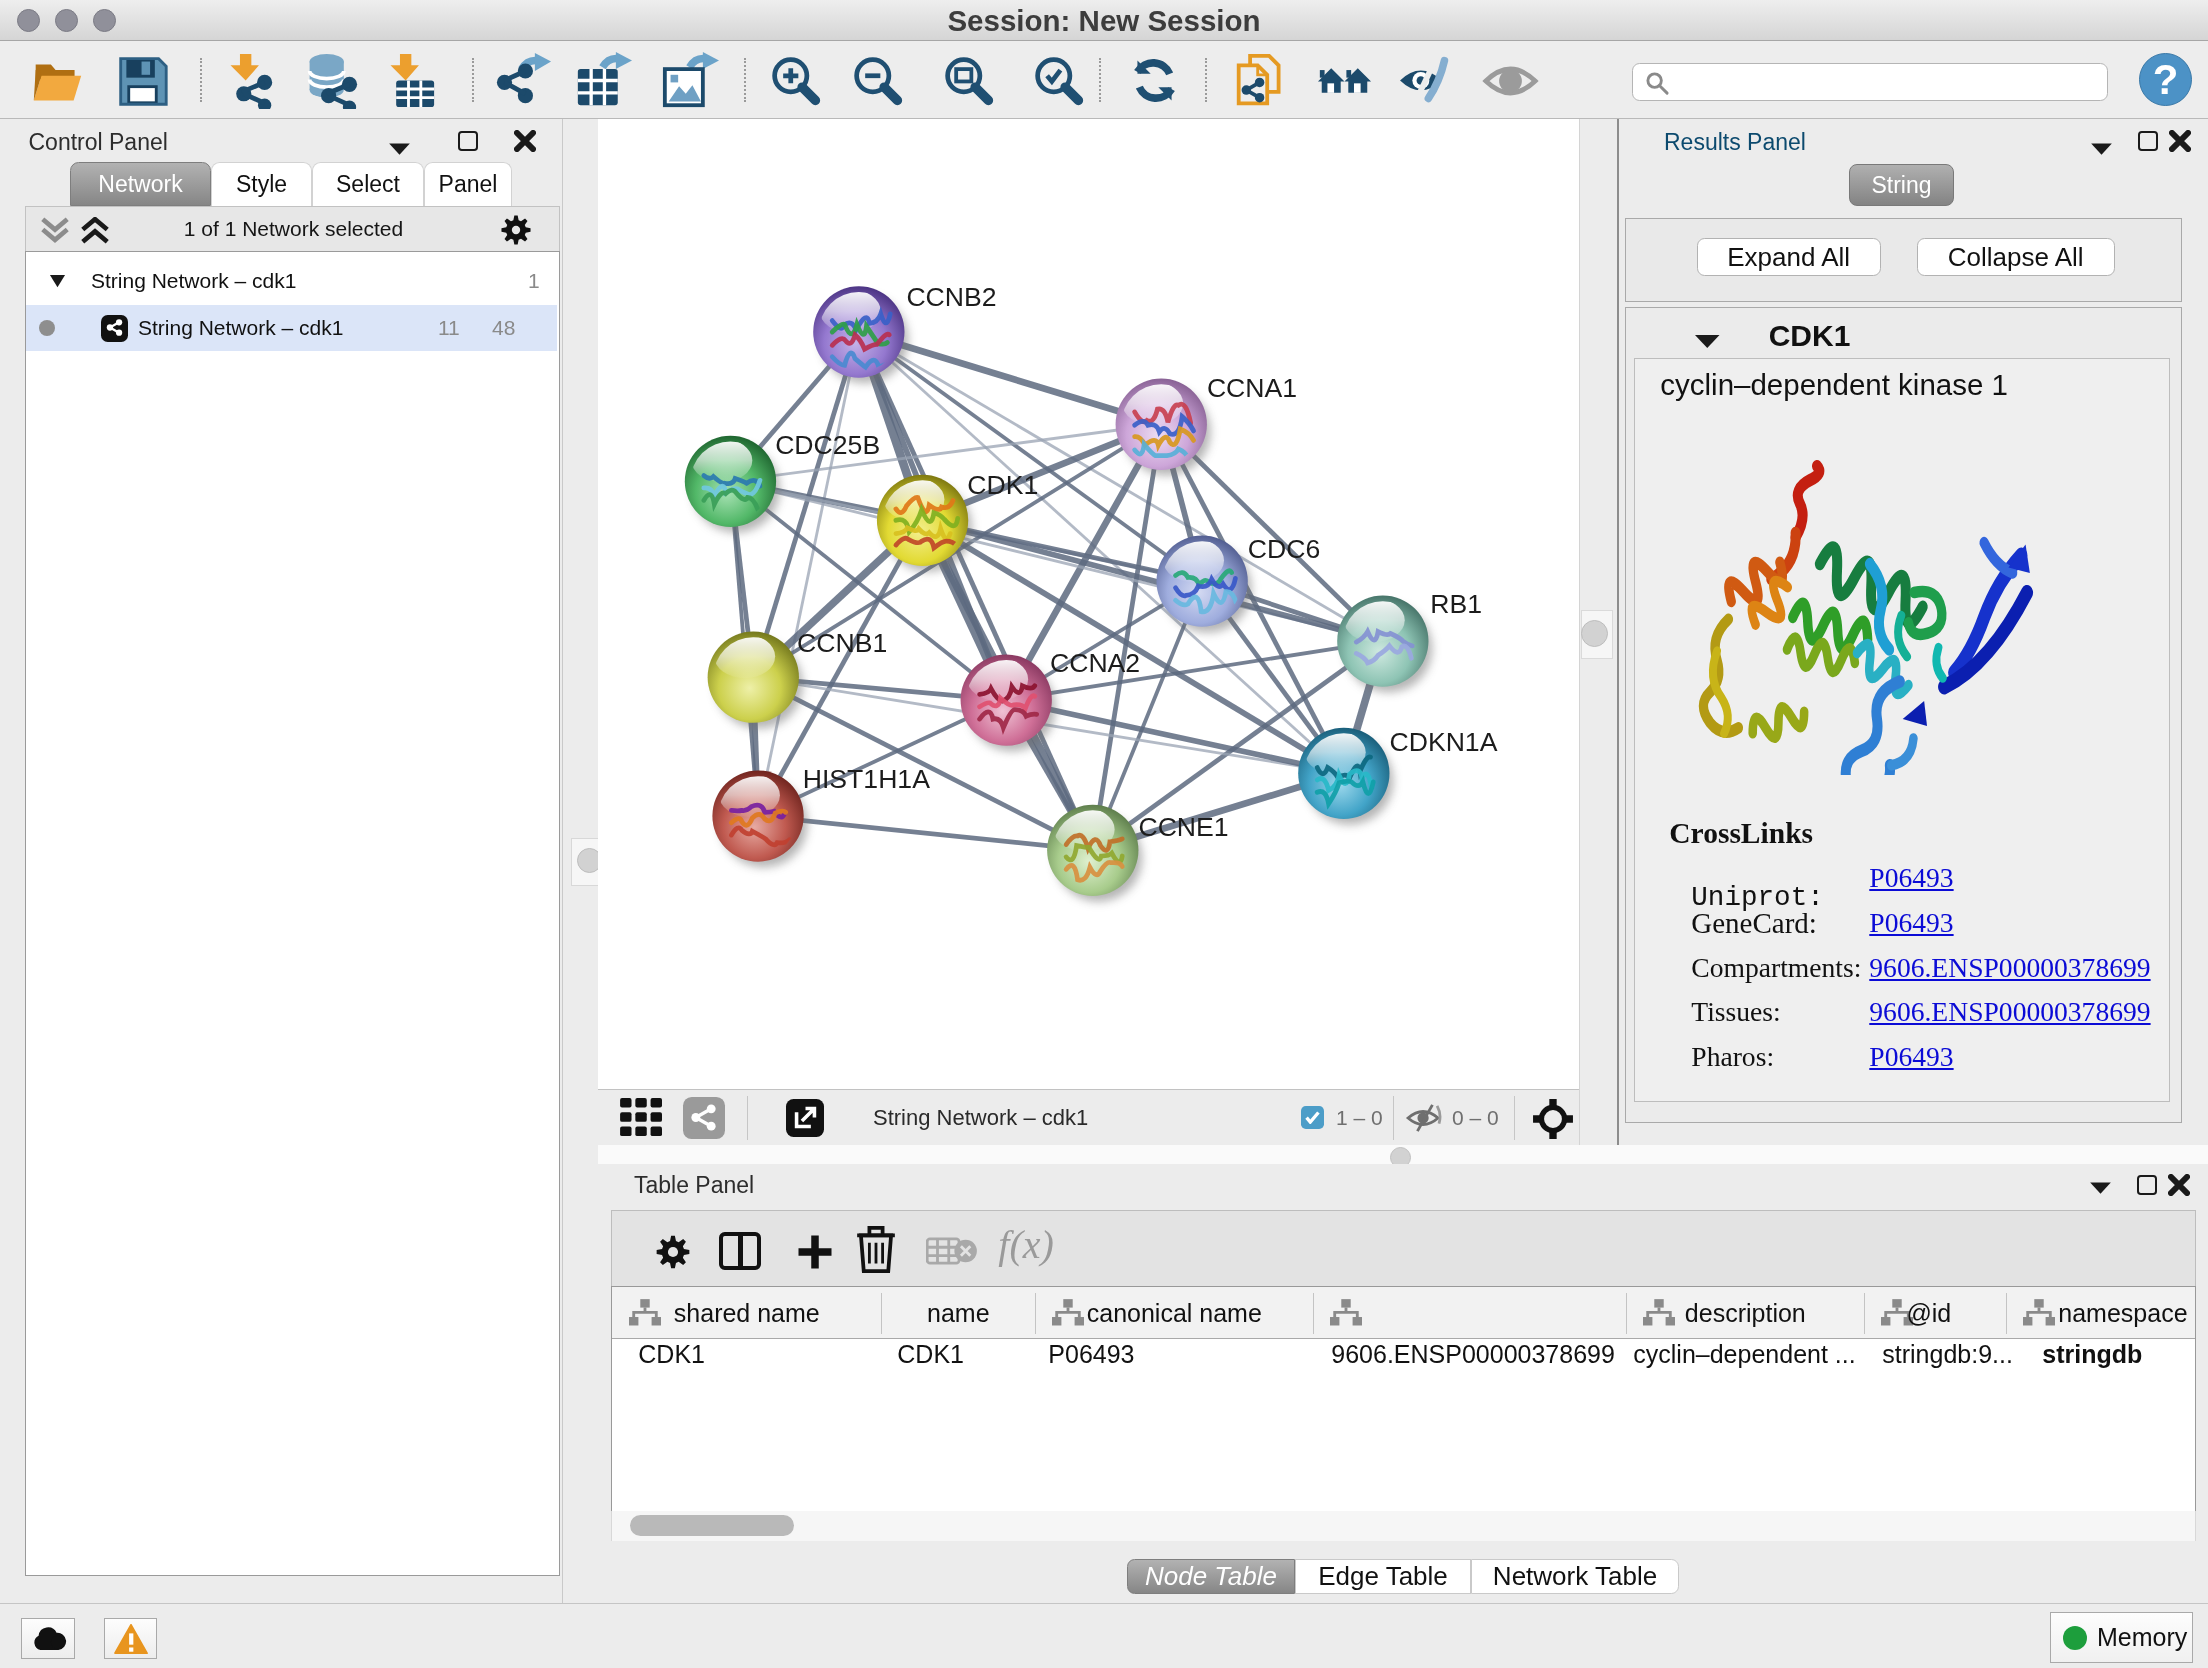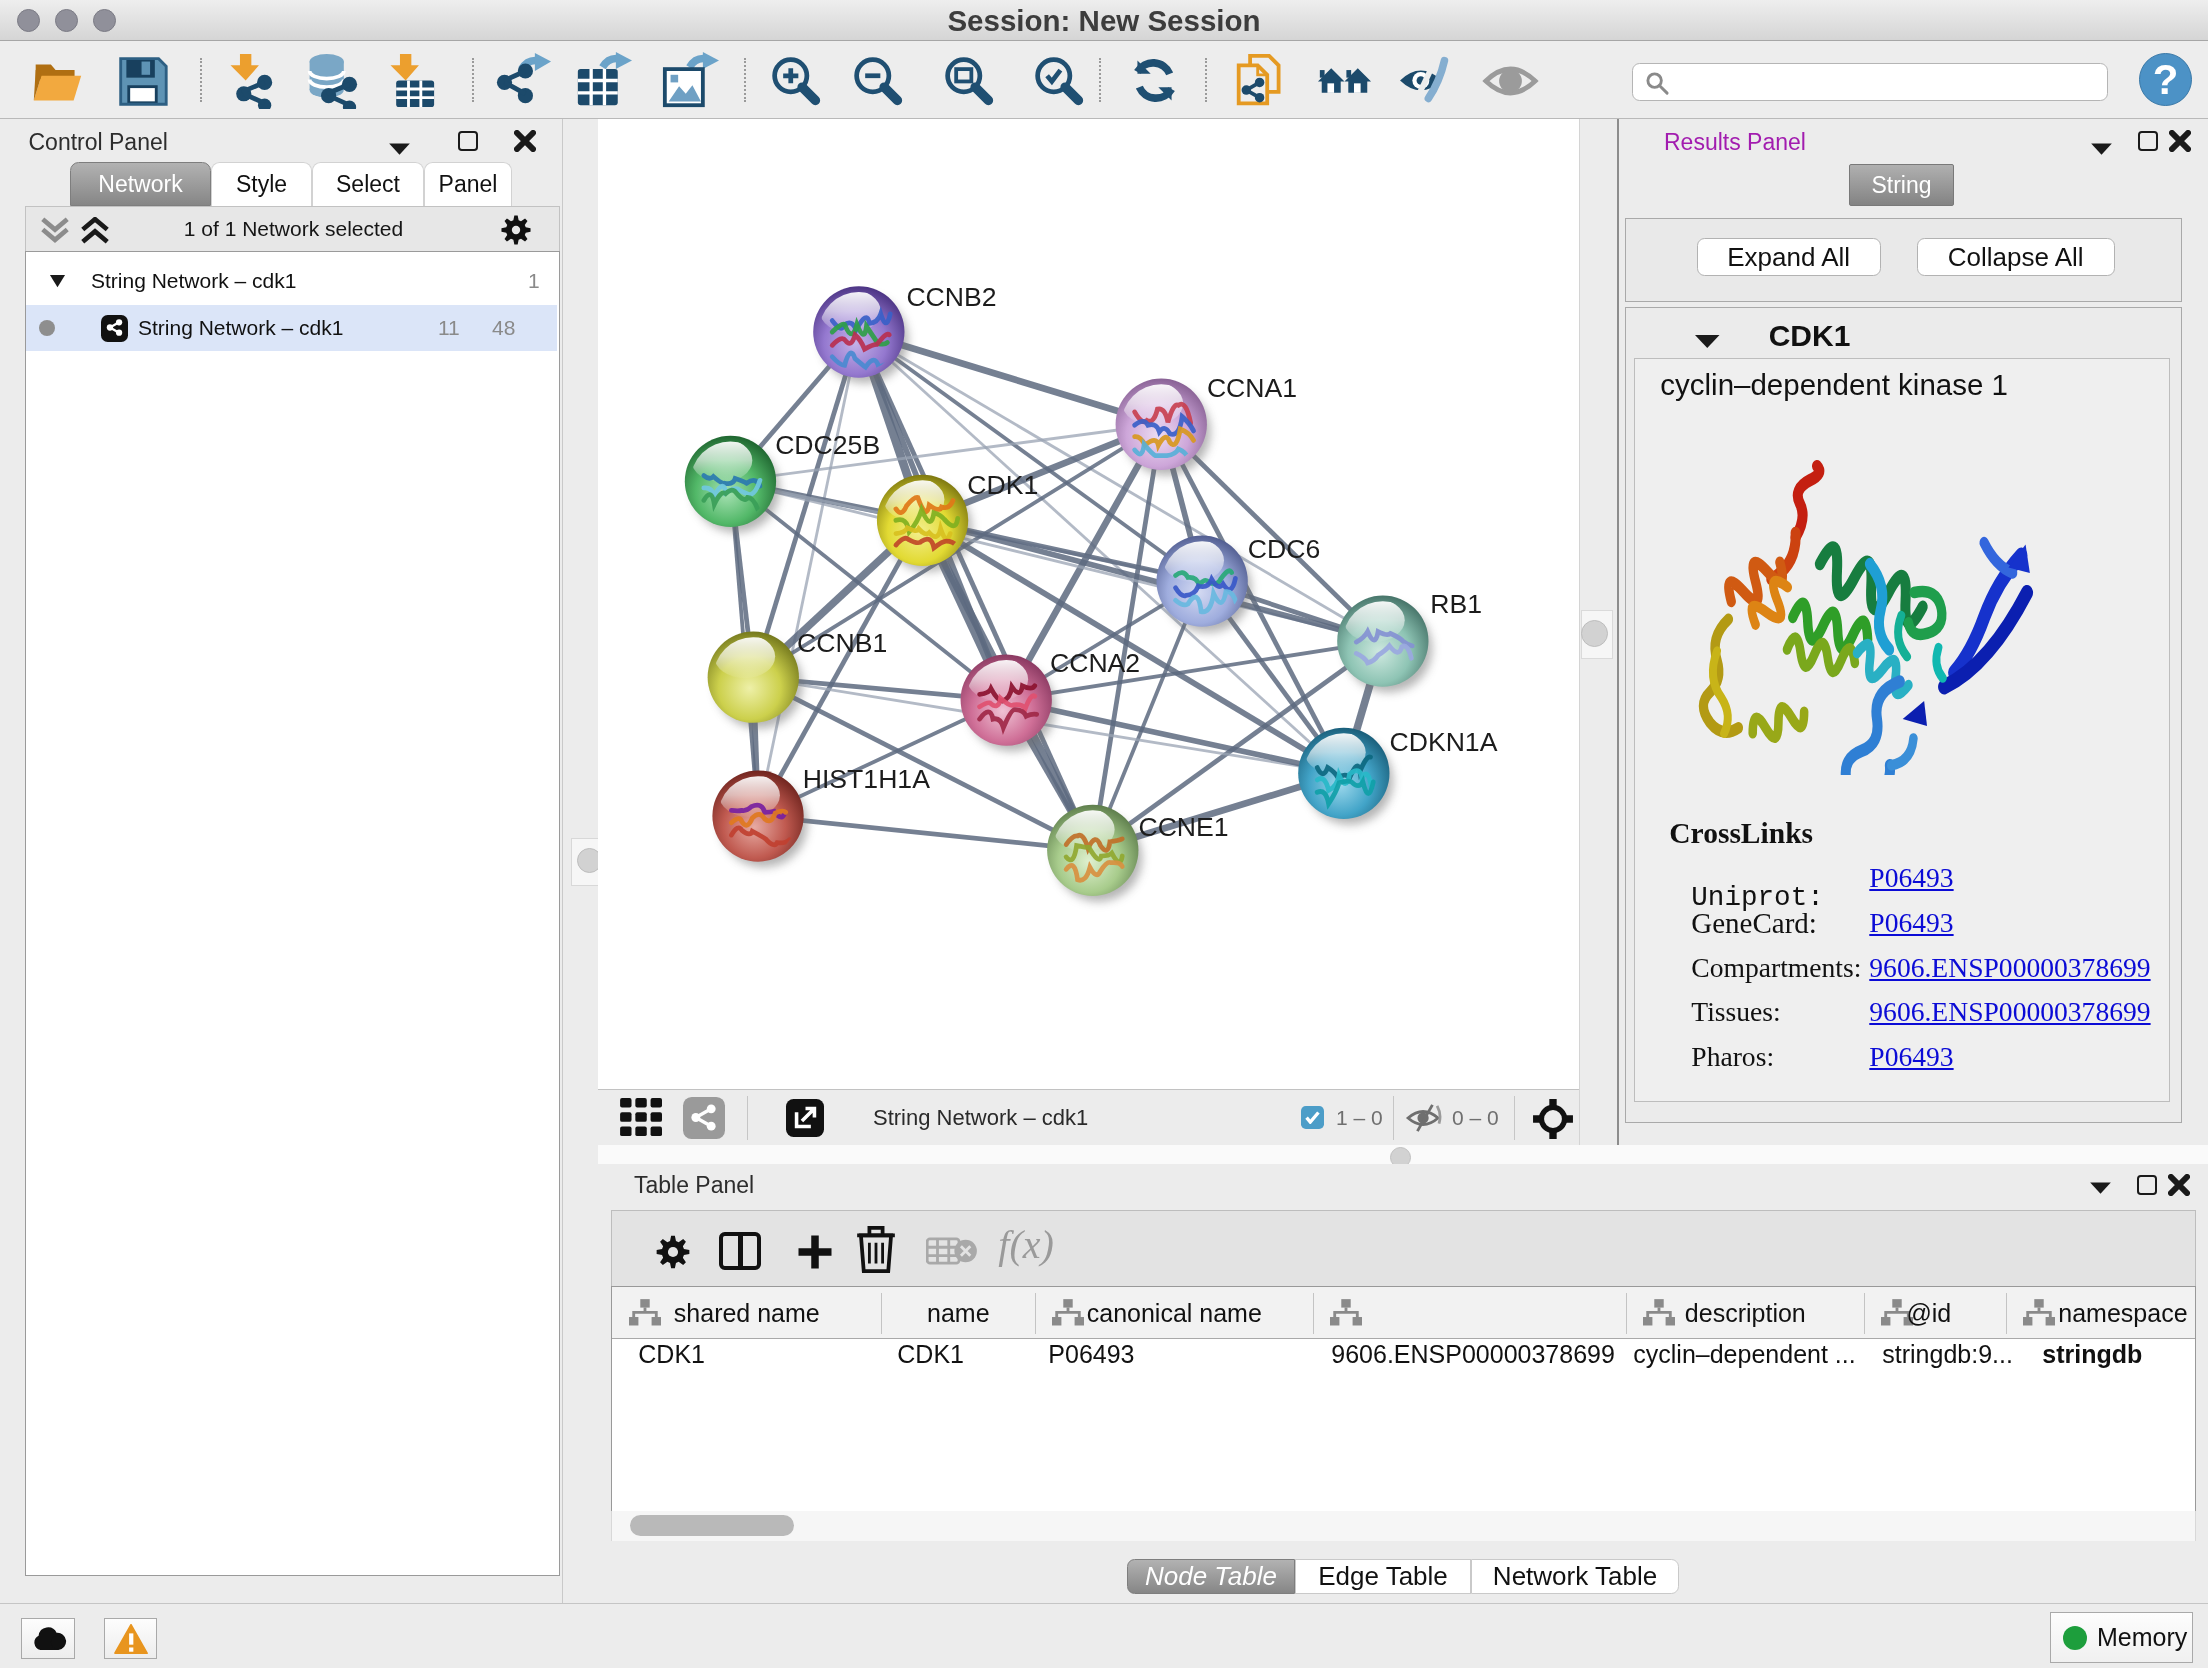--- a/index.html
+++ b/index.html
@@ -658,30 +658,30 @@
   <div class="abs" style="left:529px;top:395px;width:168px;height:35px;background:linear-gradient(#b2b2b2,#868686);border:1px solid #7e7e7e;border-radius:7.6px 0 0 7.6px;color:#fff;text-align:center;line-height:33px;font-size:26px;font-style:italic;">Node Table</div>
   <div class="abs" style="left:697px;top:395px;width:176px;height:35px;background:#fff;border:1px solid #c9c9c9;color:#111;text-align:center;line-height:33px;font-size:26px;">Edge Table</div>
   <div class="abs" style="left:873px;top:395px;width:208px;height:35px;background:#fff;border:1px solid #c9c9c9;border-radius:0 7.6px 7.6px 0;color:#111;text-align:center;line-height:33px;font-size:26px;">Network Table</div>
 </div>
 
 <div class="abs" style="left:1579px;top:119px;width:38px;height:1026px;background:#ececec;border-left:1px solid #d4d4d4;"></div>
 <div class="abs" style="left:1581px;top:610px;width:32px;height:49px;background:#f6f6f6;border:1px solid #dadada;"></div>
 <div class="abs" style="left:1581px;top:620px;width:27px;height:27px;border-radius:50%;background:#d2d2d2;border:1px solid #bdbdbd;"></div>
 
 <div class="abs" id="rpanel" style="left:1617px;top:119px;width:592px;height:1026px;background:#ececec;border-left:2.9px solid #8d8d8d;">
-  <div class="abs" style="left:45px;top:9.5px;font-size:23px;color:#a21caf;">Results Panel</div>
+  <div class="abs" style="left:45px;top:9.5px;font-size:23px;color:#0c4a6e;">Results Panel</div>
   <svg class="abs" style="left:469px;top:23px;" width="27" height="14.3" viewBox="0 0 30 18">
       <path d="M2 2 h26 l-13 14 z" fill="#1a1a1a"></path>
     </svg>
   <div class="abs" style="left:519px;top:12.4px;width:20px;height:20px;border:2.9px solid #1a1a1a;border-radius:3.8px;"></div>
   <svg class="abs" style="left:550px;top:11.4px;" width="22" height="22" viewBox="0 0 30 30">
       <path d="M4 4 L26 26 M26 4 L4 26" stroke="#1a1a1a" stroke-width="8" stroke-linecap="round"></path>
     </svg>
 
-  <div class="abs" style="left:230px;top:45px;width:105px;height:42px;background:linear-gradient(#b0b0b0,#838383);border:1px solid #797979;border-radius:2px;color:#fff;text-align:center;line-height:40px;font-size:23px;">String</div>
+  <div class="abs" style="left:230px;top:45px;width:105px;height:42px;background:linear-gradient(#b0b0b0,#838383);border:1px solid #797979;border-radius:8px;color:#fff;text-align:center;line-height:40px;font-size:23px;">String</div>
 
   <div class="abs" style="left:5.7px;top:99px;width:557px;height:84px;background:#e9e9e9;border:1.9px solid #a9a9a9;">
     <div class="abs" style="left:71px;top:19px;width:184px;height:38px;background:#fff;border:1px solid #b2b2b2;border-radius:7.6px;text-align:center;line-height:36px;font-size:26px;color:#111;">Expand All</div>
     <div class="abs" style="left:291px;top:19px;width:198px;height:38px;background:#fff;border:1px solid #b2b2b2;border-radius:7.6px;text-align:center;line-height:36px;font-size:26px;color:#111;">Collapse All</div>
   </div>
 
   <div class="abs" style="left:5.7px;top:188px;width:557px;height:816px;background:#ebebeb;border:1.9px solid #a9a9a9;">
     <svg class="abs" style="left:67px;top:25px;" width="28.5" height="17" viewBox="0 0 30 18">
         <path d="M2 2 h26 l-13 14 z" fill="#1a1a1a"></path>
       </svg>

